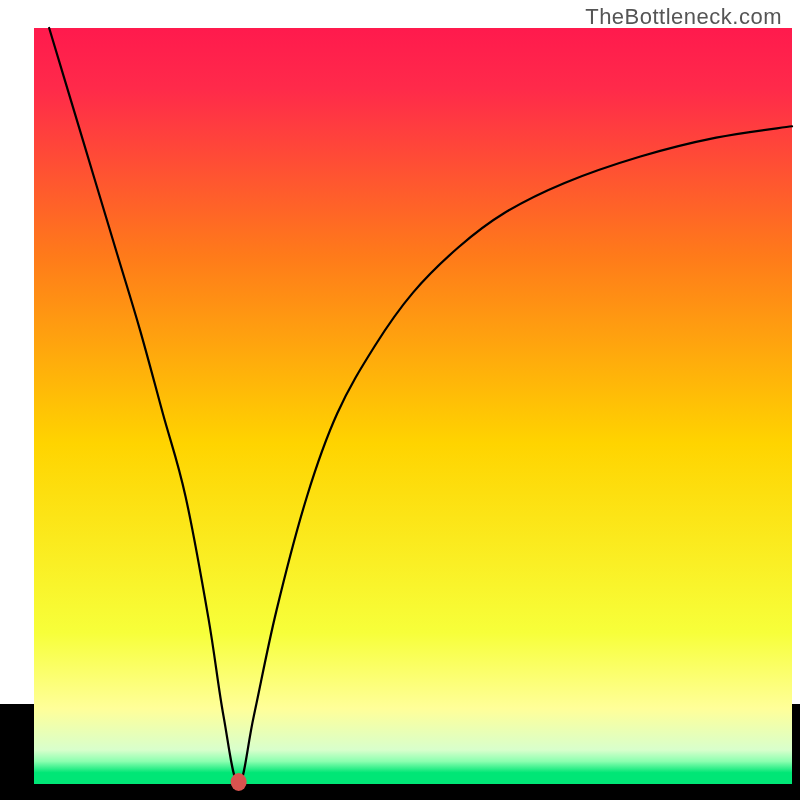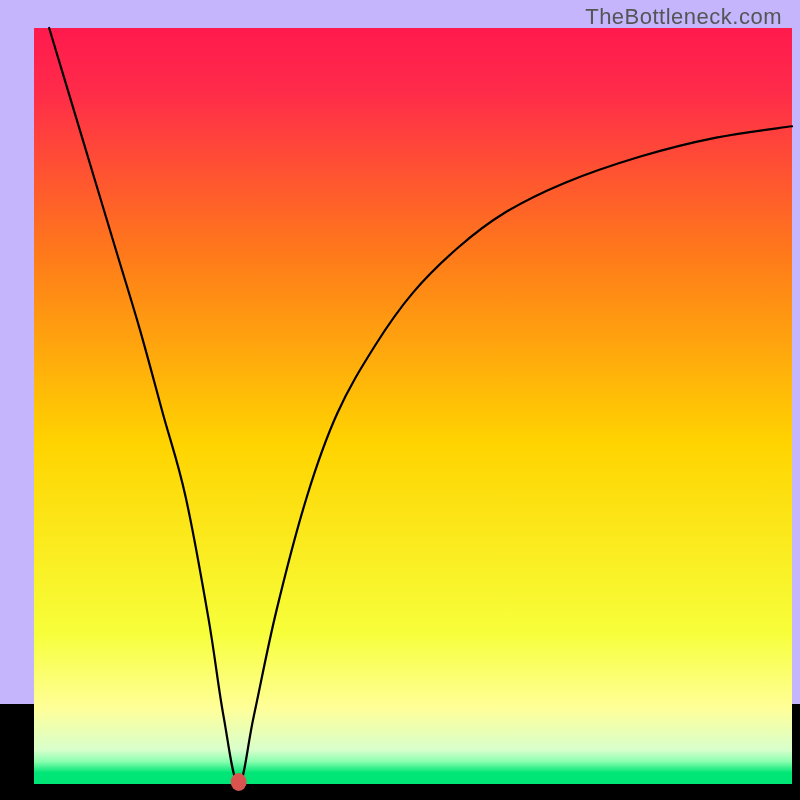--- a/index.html
+++ b/index.html
@@ -8,21 +8,21 @@
     width: 800px;
     height: 800px;
     overflow: hidden;
     font-family: Arial, Helvetica, sans-serif;
     background: #000;
   }
   .frame {
     position: relative;
     width: 800px;
     height: 704px;
-    background: #c4b5fd;
+    background: #ffffff;
   }
   .watermark {
     position: absolute;
     top: 4px;
     right: 18px;
     color: #555;
     font-size: 22px;
     font-weight: 500;
     letter-spacing: 0.5px;
     z-index: 10;

